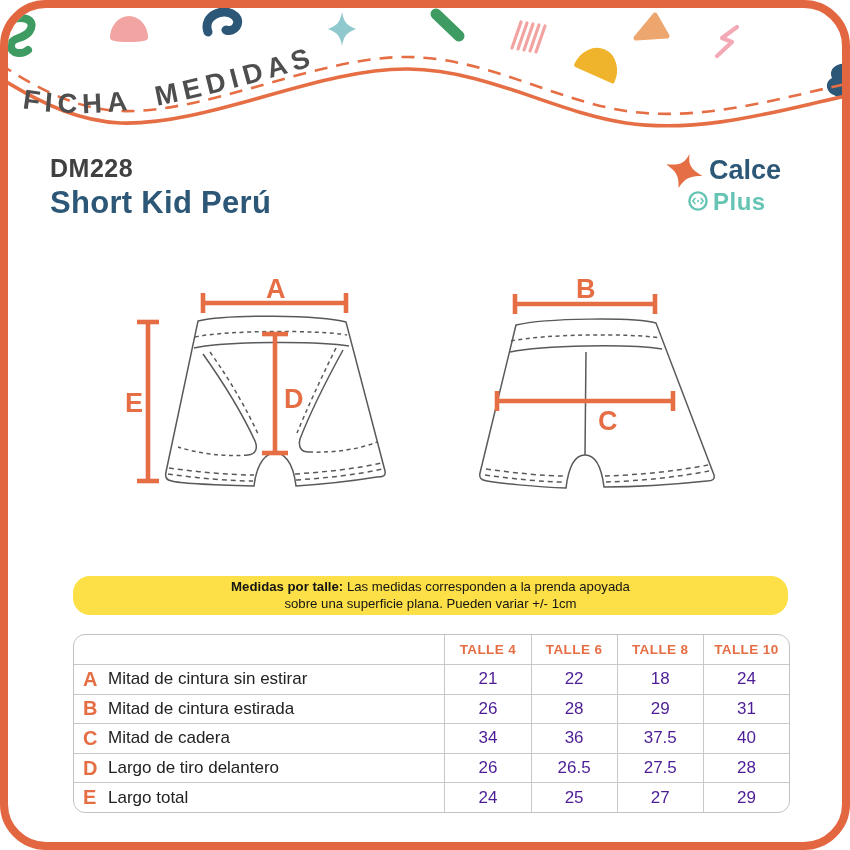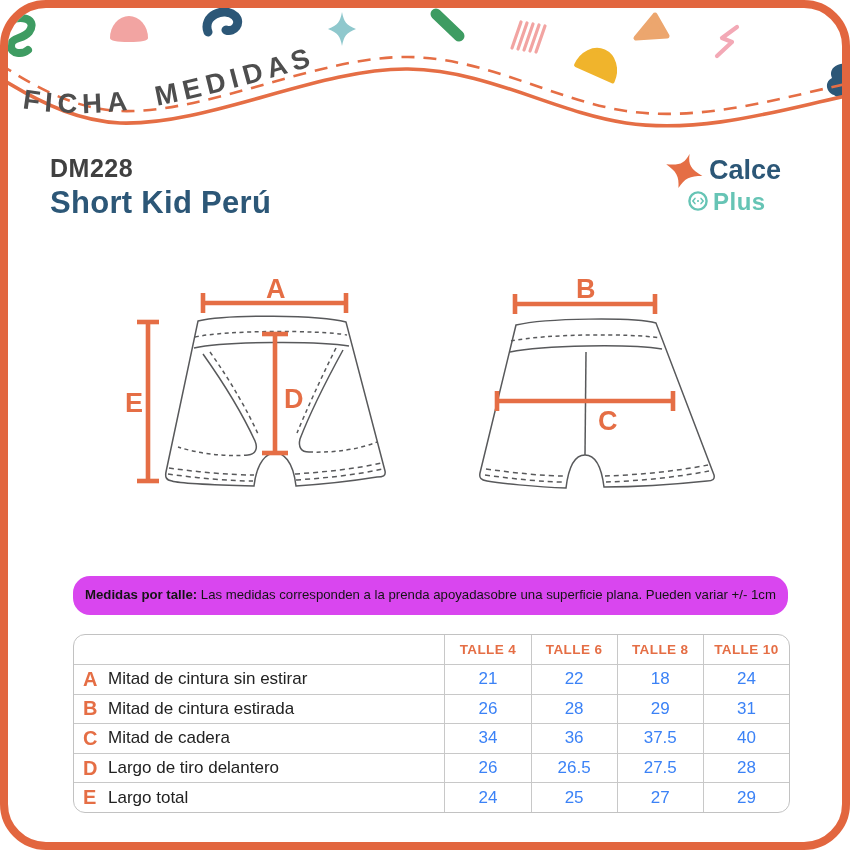--- a/index.html
+++ b/index.html
@@ -15,36 +15,36 @@
   
   .calce-star{left:655px; top:143px; width:42px; height:40px;}
   .calce{left:701px; top:147px; font-size:27px; font-weight:800; color:#2C5777;}
   .plus-icon{left:679px; top:182px; width:22px; height:22px;}
   .plus{left:705px; top:180px; font-size:24px; font-weight:700; color:#66C4B5; letter-spacing:.5px;}
   
   .mletter{font-size:27px; font-weight:800; color:#E56E45;}
   
   .banner{
     left:65px; top:568px; width:715px; height:39px; border-radius:17px;
-    background:#d946ef; color:#141414; display:flex; flex-direction:row;
+    background:#fde047; color:#141414; display:flex; flex-direction:column;
     align-items:center; justify-content:center; font-size:13.2px; line-height:16.5px;
   }
   .banner b{font-weight:700;}
   
   .mtable{
     left:65px; top:626px; width:717px; box-sizing:border-box;
     border:1.6px solid #C2C2C2; border-radius:12px; background:#fff; overflow:hidden;
   }
   .mrow{display:flex; align-items:stretch; border-top:1.3px solid #C8C8C8; height:28.6px;}
   .mrow.hdr{border-top:none; height:29px;text-align:right;}
   .c-label{flex:0 0 51.8%; display:flex; align-items:center; padding-left:9px; box-sizing:border-box;}
   .c-label .ltr{width:20px; text-align:left; font-size:20px; font-weight:800; color:#E56E45;}
   .c-label .txt{font-size:17px; color:#222; padding-left:5px;}
   .c-val{flex:1; border-left:1.3px solid #C8C8C8; display:flex; align-items:center; justify-content:center;
-         font-size:17px; color:#3b82f6; font-weight:500;}
+         font-size:17px; color:#4c1d95; font-weight:500;}
   .hdr .c-val{font-size:13.5px; font-weight:700; color:#E56E45; letter-spacing:.4px;}
   .hdr .c-label{border:none;}
 </style>
 </head>
 <body>
 
 <div class="page">
 
   <svg class="abs" style="left:0;top:0" width="834" height="834" viewBox="0 0 834 834">
 

